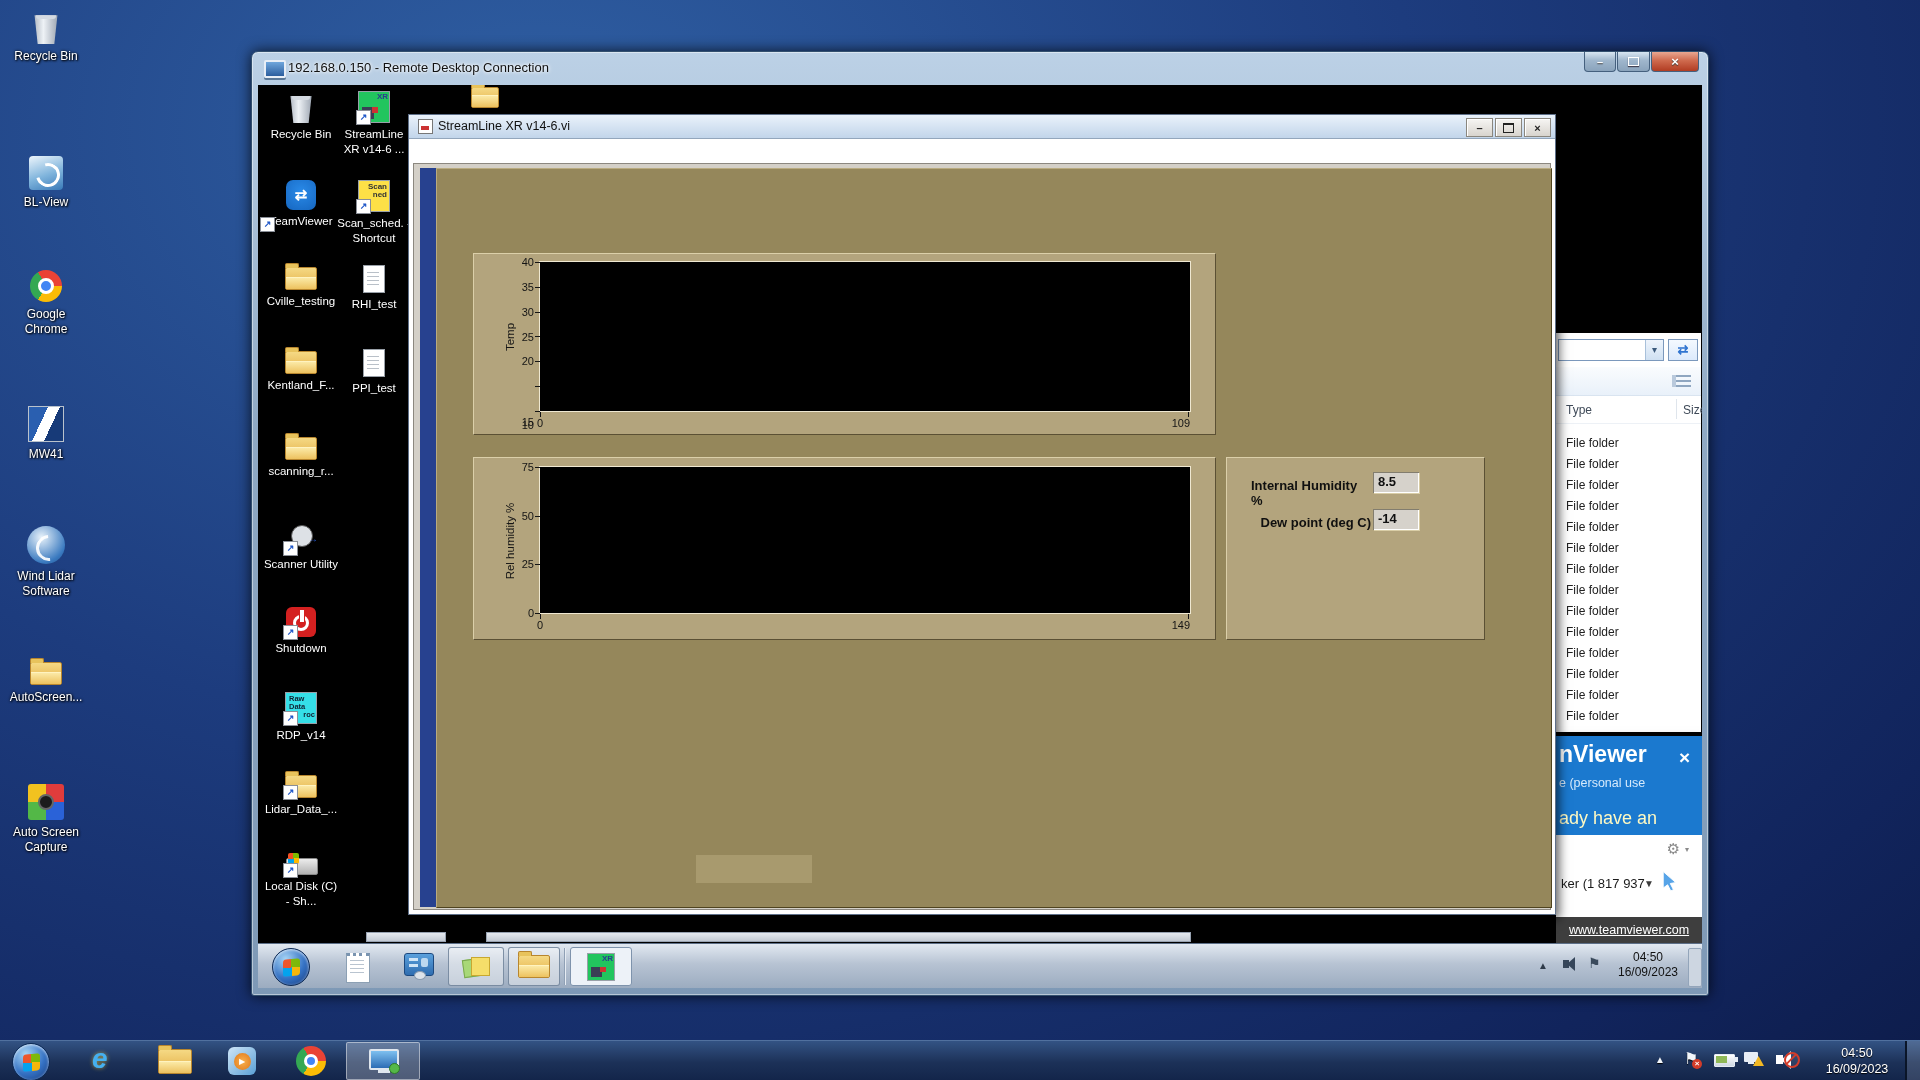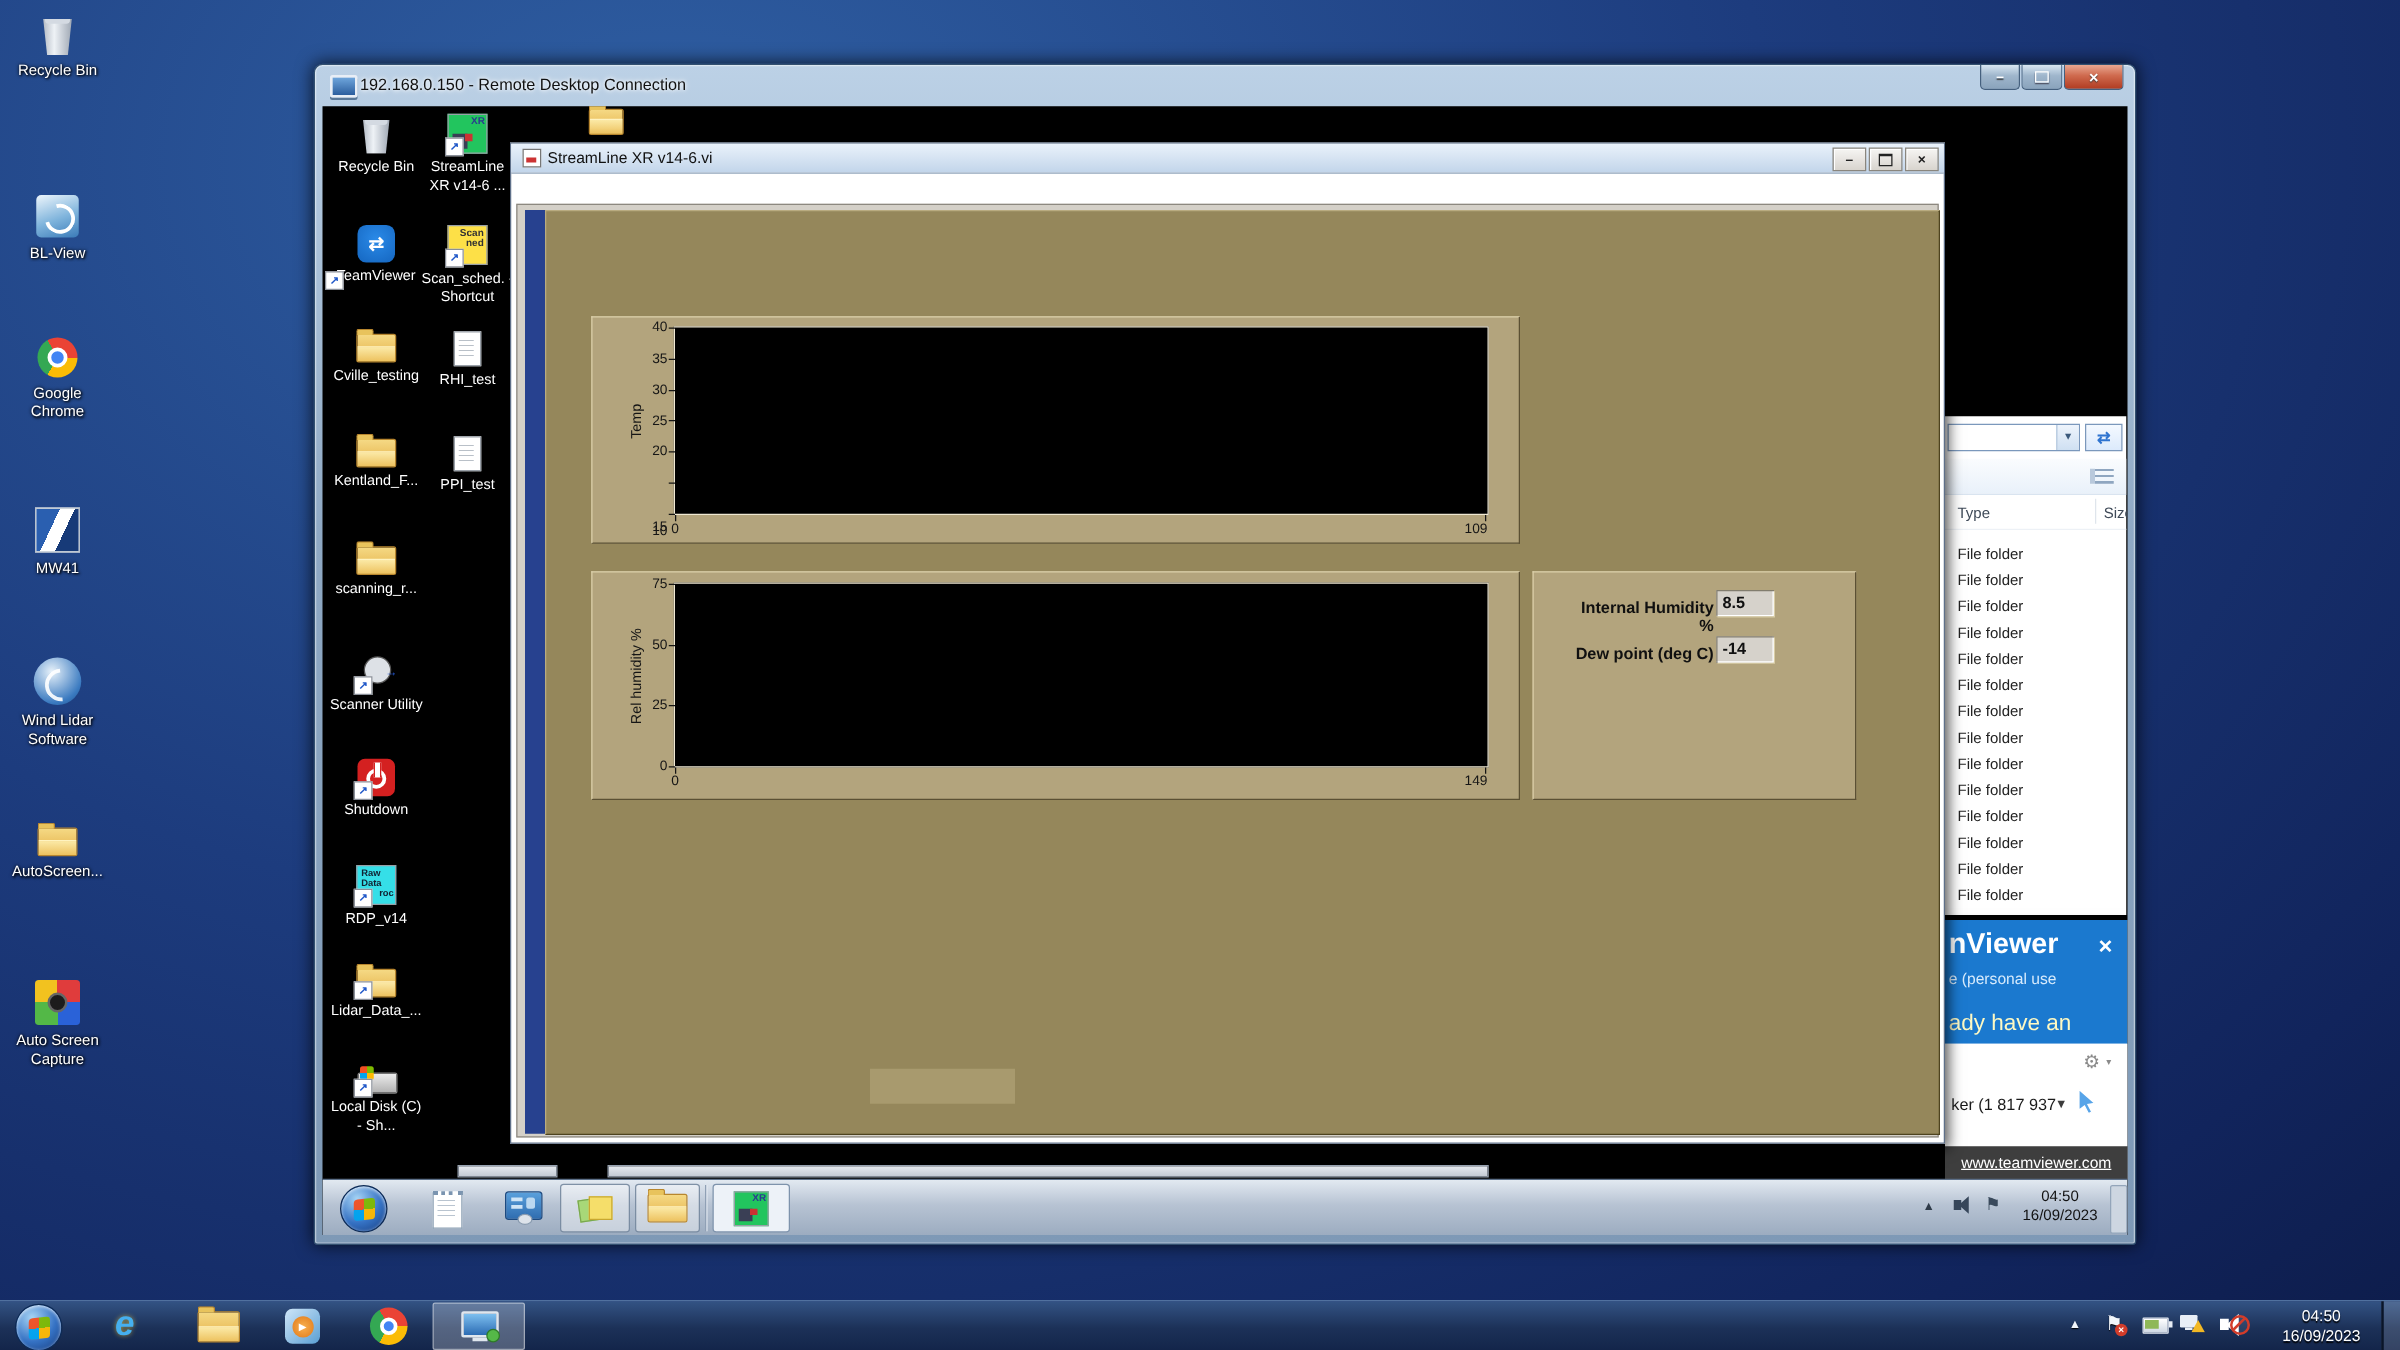--- a/index.html
+++ b/index.html
@@ -406,21 +406,21 @@
               <span class="ytickmark" style="left:61px;top:58px;"></span>
             <span class="ytickmark" style="left:61px;top:106px;"></span>
               <span class="ytickmark" style="left:61px;top:155px;"></span>
             <span class="xtickmark" style="left:66px;top:156px;"></span>
               <span class="xtickmark" style="left:714px;top:156px;"></span>
             <span class="xlab" style="left:63px;top:161px;">0</span>
             <span class="xlab" style="left:680px;top:161px;width:36px;text-align:right;">149</span>
           </div>
 
           <div class="panel" style="left:789px;top:288px;width:257px;height:181px;">
-            <span class="lv-label" style="position:absolute;left:24px;top:20px;width:120px;text-align:right;">Internal Humidity %</span>
+            <span class="lv-label" style="position:absolute;left:24px;top:20px;width:120px;text-align:left;">Internal Humidity %</span>
             <div class="lv-value" style="left:146px;top:14px;width:46px;height:21px;">8.5</div>
             <span class="lv-label" style="position:absolute;left:24px;top:57px;width:120px;text-align:right;">Dew point (deg C)</span>
             <div class="lv-value" style="left:146px;top:51px;width:46px;height:21px;">-14</div>
           </div>
 
           <div class="abs" style="left:259px;top:686px;width:116px;height:28px;background:#a89a6e;"></div>
         </div>
       </div>
     </div>
 

